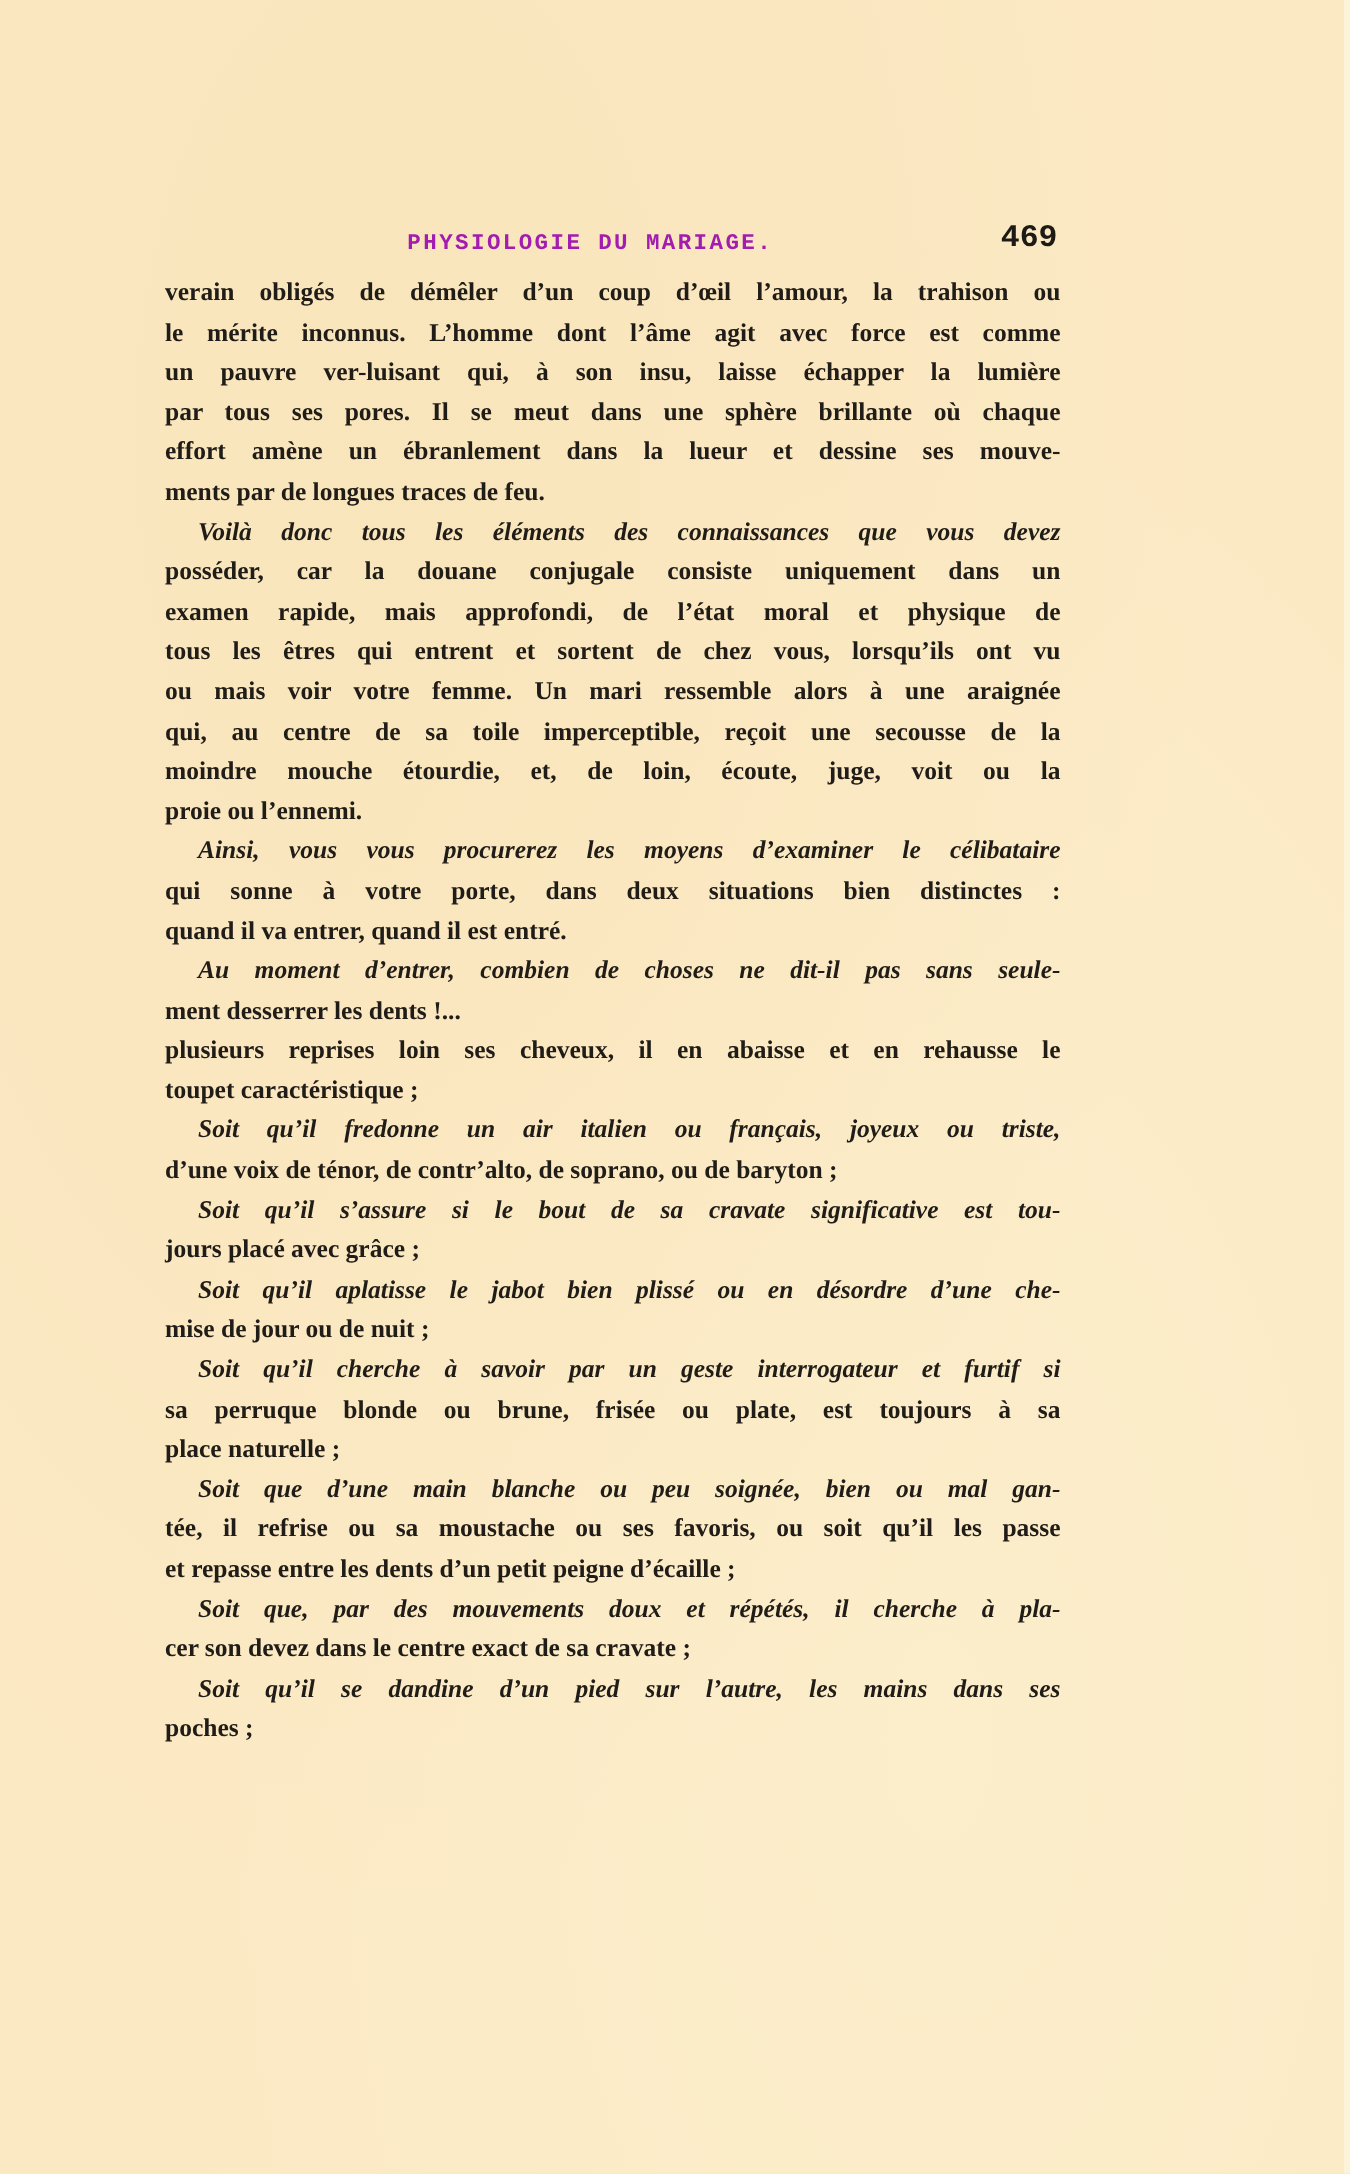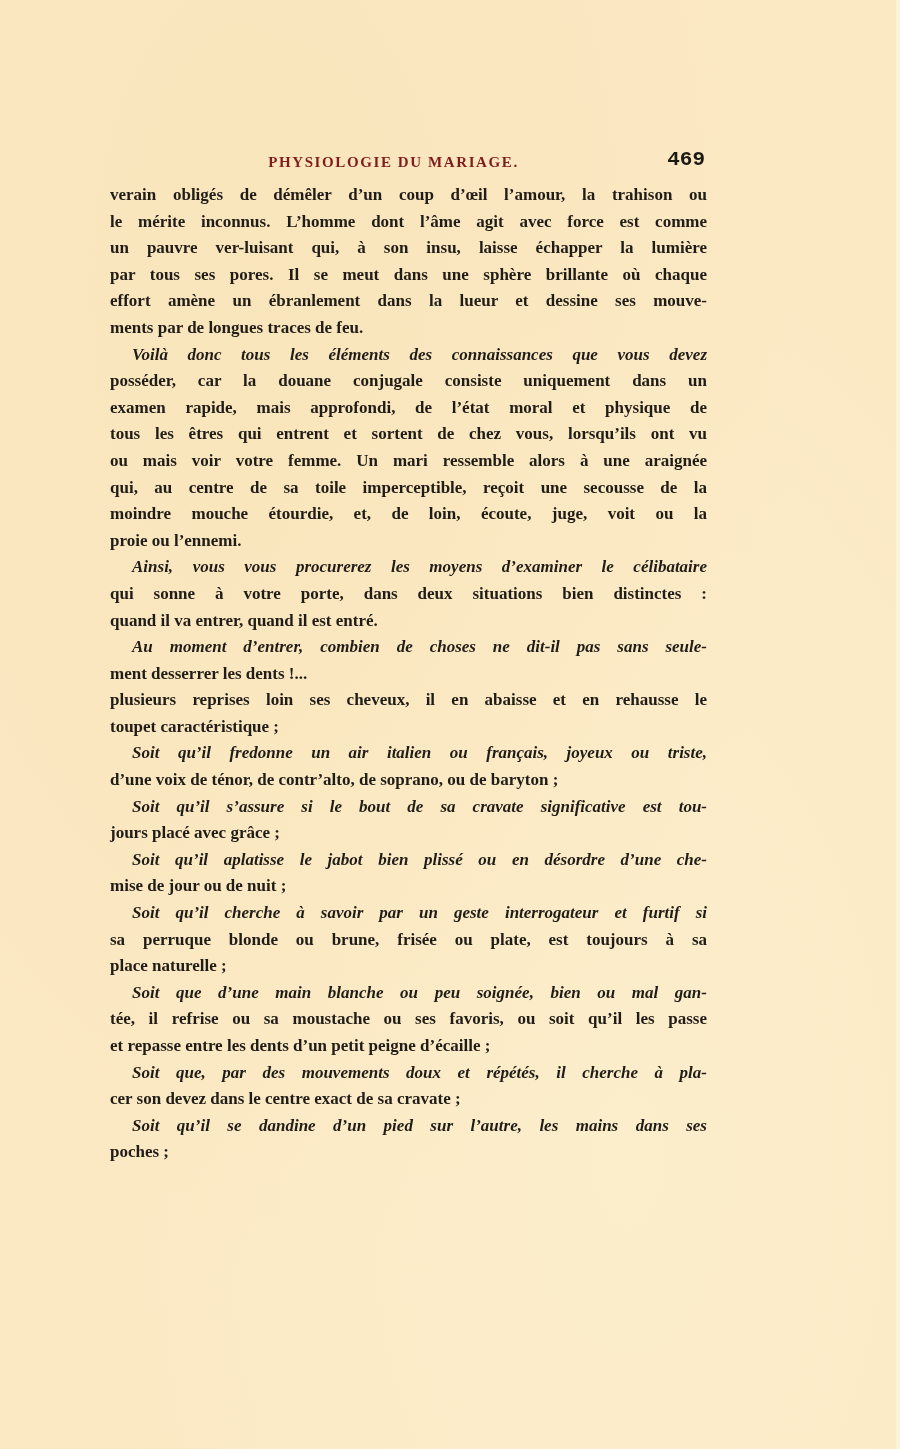--- a/index.html
+++ b/index.html
@@ -35,25 +35,25 @@
       top: 150px;
       width: 597px;
       height: 26px;
     }
     .running-title {
       position: absolute;
       left: 0;
       width: 100%;
       text-align: center;
       top: 4px;
-      font-family: Liberation Serif, serif;
+      font-family: Liberation Mono, monospace;
       font-weight: bold;
       font-size: 15px;
       letter-spacing: 1.6px;
-      color: #7f1d1d;
+      color: #a21caf;
       padding-right: 30px;
       box-sizing: border-box;
     }
     .page-number {
       position: absolute;
       right: 2px;
       top: -2px;
       font-family: Liberation Mono, monospace;
       font-weight: bold;
       font-size: 21px;

